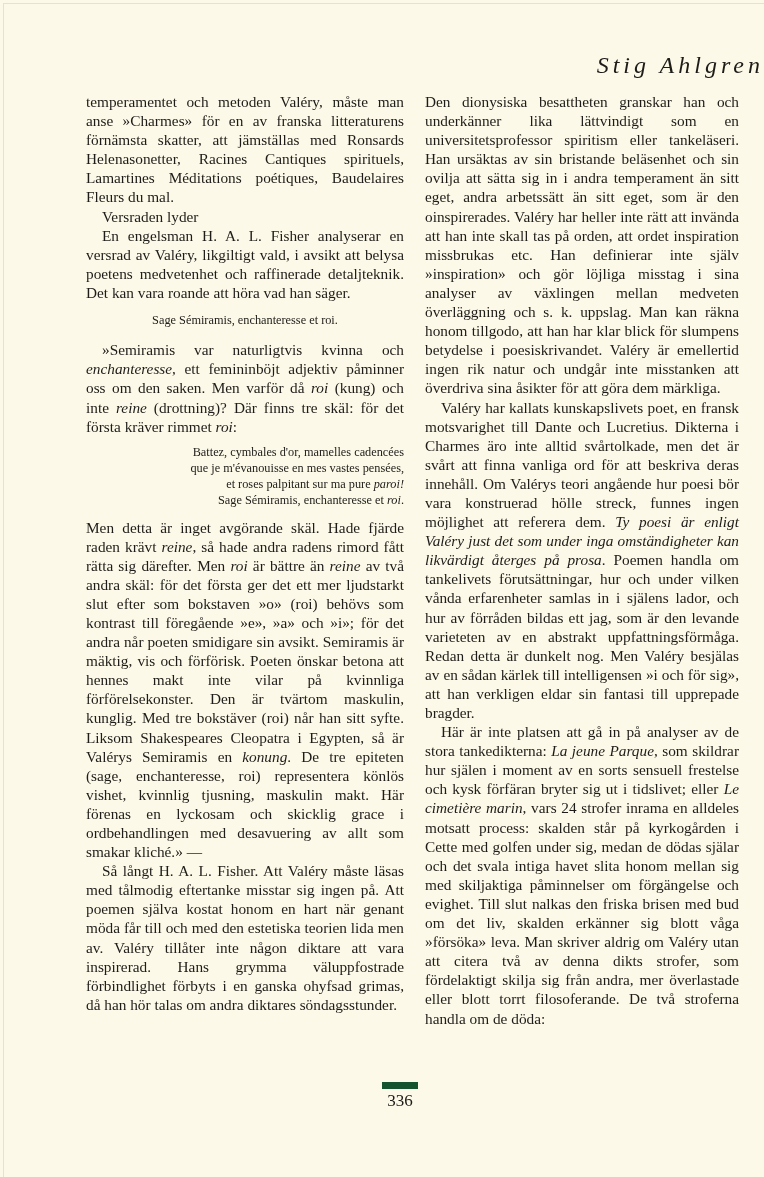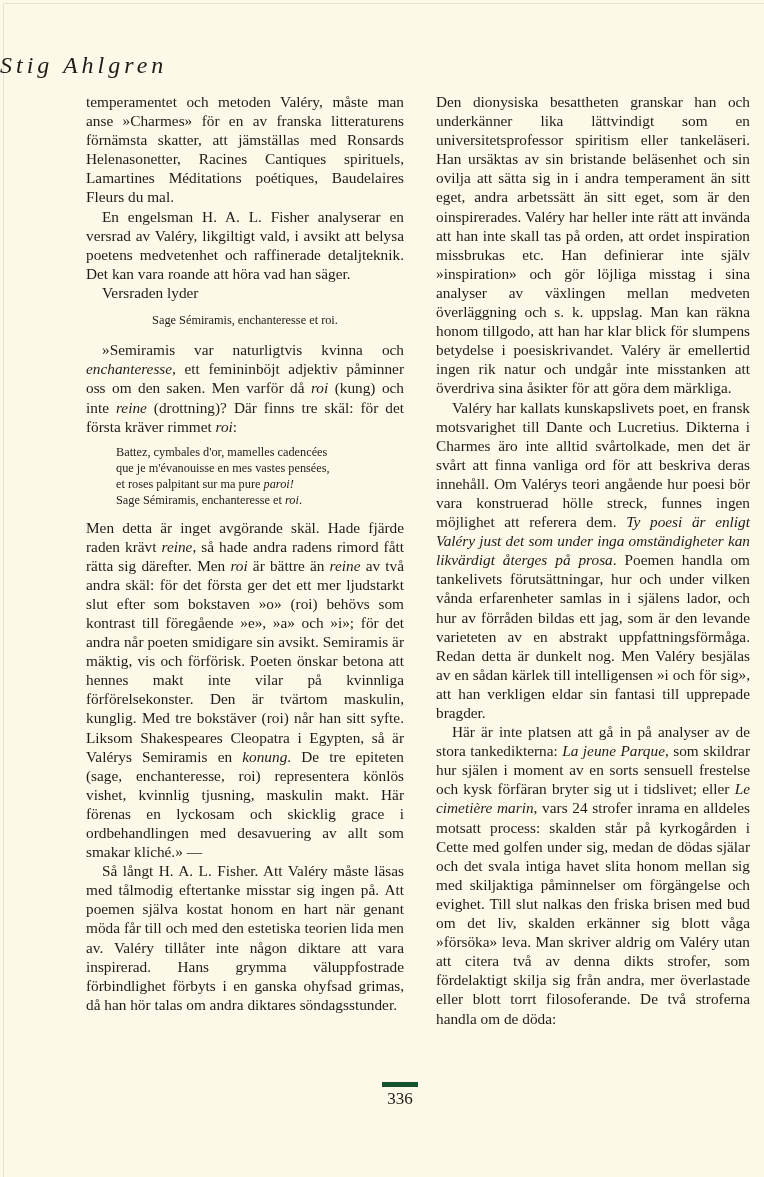--- a/index.html
+++ b/index.html
@@ -10,61 +10,61 @@
     font-family: "DejaVu Serif", "Liberation Serif", serif;
     color: #1e1c18;
   }
   .page-edge {
     position: absolute; left: 3px; top: 3px; width: 761px; height: 1174px;
     border-top: 1px solid #e7e2cd; border-left: 1px solid #e7e2cd;
     box-sizing: border-box;
   }
   .running-head {
     position: absolute; left: 0; width: 764px; top: 52px;
-    text-align: left;
+    text-align: right;
     font-family: "Liberation Serif", serif;
     font-style: italic; font-size: 24px; letter-spacing: 4px;
     color: #1e1c18;
   }
   .col {
     position: absolute; top: 92px; width: 318px;
     font-family: "Liberation Serif", serif;
     font-size: 15.3px; line-height: 19.1px;
     text-align: justify;
     hyphens: manual;
   }
   .col-left { left: 86px; }
-  .col-right { left: 436px; width: 314px; }
+  .col-right { left: 425px; width: 314px; }
   .col p { margin: 0; }
   .col p.indent { text-indent: 16px; }
   .verse {
     font-size: 12.3px; line-height: 16.2px; margin: 8px 0 9px 30px;
-    text-align: left;
+    text-align: right;
   }
   .verse.single { text-align: center; margin: 10px 0 12px 0; }
   .verse div { white-space: nowrap; }
   .it { font-style: italic; }
   .folio {
     position: absolute; top: 1082px; left: 382px; width: 36px;
     text-align: center;
     font-family: "Liberation Serif", serif; font-size: 17px;
-    border-top: 5px solid #14532d; padding-top: 2px;
+    border-top: 7px solid #14532d; padding-top: 2px;
   }
 </style>
 </head>
 <body>
 
 <div class="page-edge"></div>
 
 <div class="running-head">Stig Ahlgren</div>
 
 <div class="col col-left">
   <p>temperamentet och metoden Valéry, måste man anse »Charmes» för en av franska litteraturens förnämsta skatter, att jämställas med Ronsards Helenasonetter, Racines Cantiques spirituels, Lamartines Méditations poétiques, Baudelaires Fleurs du mal.</p>
+  <p class="indent">Versraden lyder</p>
   <p class="indent">En engelsman H. A. L. Fisher analyserar en versrad av Valéry, likgiltigt vald, i avsikt att belysa poetens medvetenhet och raffinerade detaljteknik. Det kan vara roande att höra vad han säger.</p>
-  <p class="indent">Versraden lyder</p>
   <div class="verse single">
     <div>Sage Sémiramis, enchanteresse et roi.</div>
   </div>
   <p class="indent"><span>»Semiramis var naturligtvis kvinna och </span><span class="it">enchanteresse</span><span>, ett femininböjt adjektiv påminner oss om den saken. Men varför då </span><span class="it">roi</span><span> (kung) och inte </span><span class="it">reine</span><span> (drottning)? Där finns tre skäl: för det första kräver rimmet </span><span class="it">roi</span><span>:</span></p>
   <div class="verse">
     <div>Battez, cymbales d'or, mamelles cadencées</div>
     <div>que je m'évanouisse en mes vastes pensées,</div>
     <div><span>et roses palpitant sur ma pure </span><span class="it">paroi!</span></div>
     <div><span>Sage Sémiramis, enchanteresse et </span><span class="it">roi</span><span>.</span></div>
   </div>

